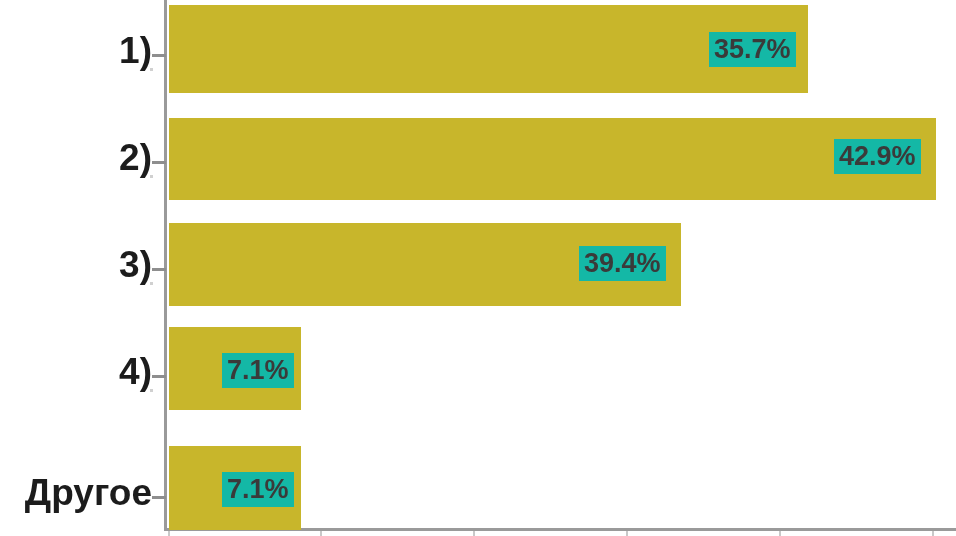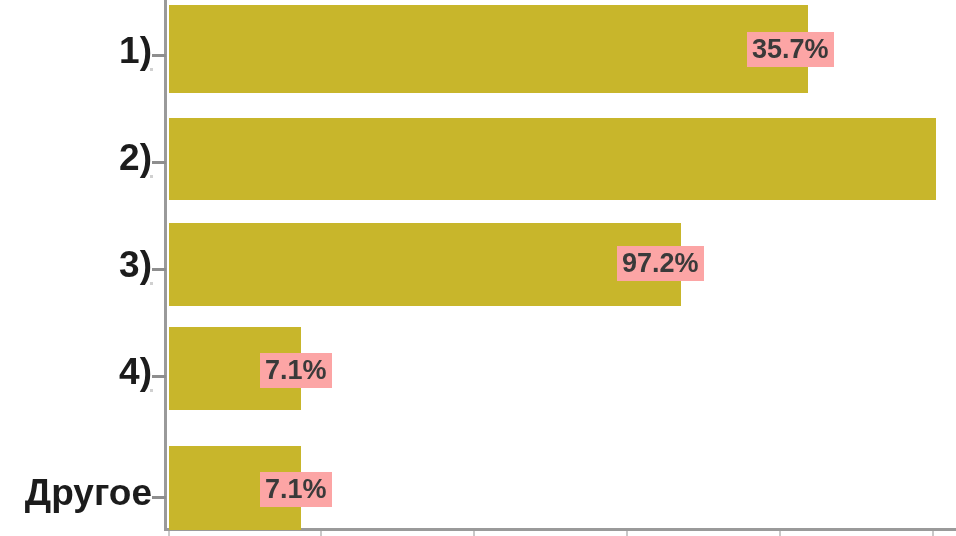--- a/index.html
+++ b/index.html
@@ -87,28 +87,27 @@
     height: 3px;
     background: #d0d0d0;
   }
   .bar {
     position: absolute;
     left: 169px;
     background: #c8b62b;
   }
   .bar-value {
     position: absolute;
-    background: #fca5a5;
+    background: #14b8a6;
     color: #3a3a3a;
     font-weight: bold;
     font-size: 27px;
     line-height: 1.05;
     padding: 3px 5px 4px 5px;
     white-space: nowrap;
-    margin-left: 38px;
   }
 </style>
 </head>
 <body>
 
 <div id="chart-root">
 
   <div class="plot-area">
 
     <div class="axis-line-y"></div>
@@ -128,28 +127,29 @@
       <div class="ytick-dot" style="top:68px"></div>
       <div class="bar" style="top:5px; height:88px; width:639px"></div>
       <div class="bar-value" style="top:32px; left:709px">35.7%</div>
     </div>
 
     <div class="row" style="top:107px; height:107px">
       <div class="cat-label" style="top:32px">2)</div>
       <div class="ytick" style="top:54px"></div>
       <div class="ytick-dot" style="top:68px"></div>
       <div class="bar" style="top:11px; height:82px; width:767px"></div>
+      <div class="bar-value" style="top:32px; left:834px">42.9%</div>
     </div>
 
     <div class="row" style="top:214px; height:107px">
       <div class="cat-label" style="top:32px">3)</div>
       <div class="ytick" style="top:54px"></div>
       <div class="ytick-dot" style="top:68px"></div>
       <div class="bar" style="top:9px; height:83px; width:512px"></div>
-      <div class="bar-value" style="top:32px; left:579px">97.2%</div>
+      <div class="bar-value" style="top:32px; left:579px">39.4%</div>
     </div>
 
     <div class="row" style="top:321px; height:107px">
       <div class="cat-label" style="top:32px">4)</div>
       <div class="ytick" style="top:54px"></div>
       <div class="ytick-dot" style="top:68px"></div>
       <div class="bar" style="top:6px; height:83px; width:132px"></div>
       <div class="bar-value" style="top:32px; left:222px">7.1%</div>
     </div>
 

